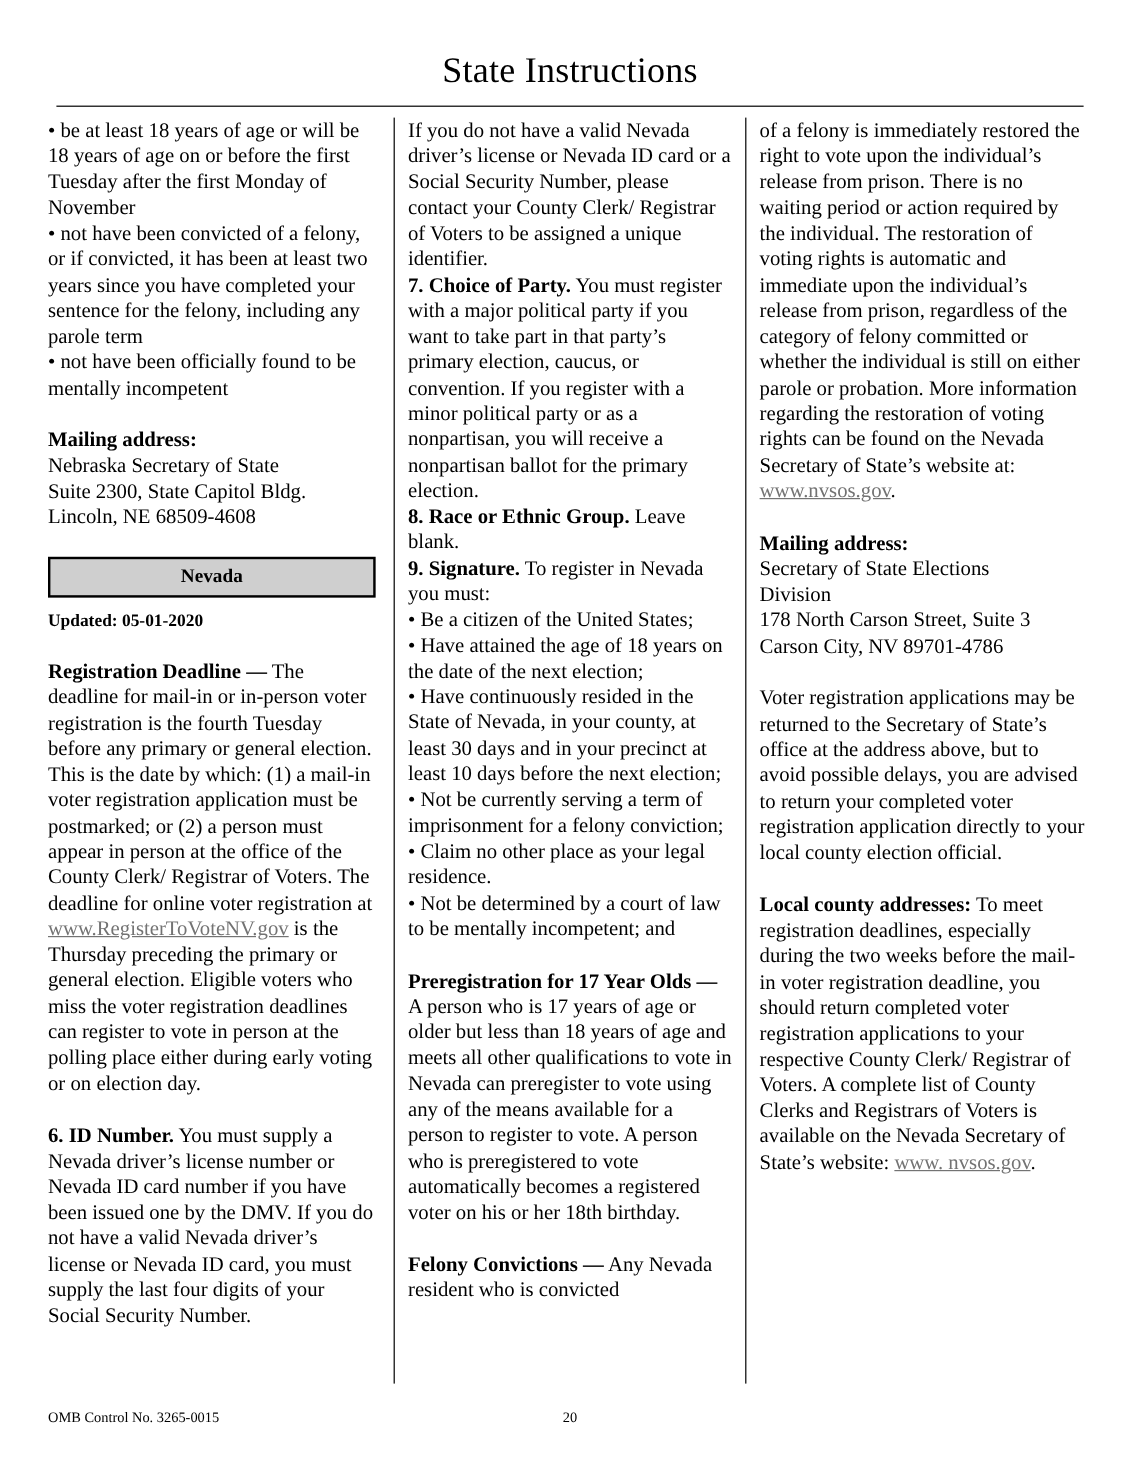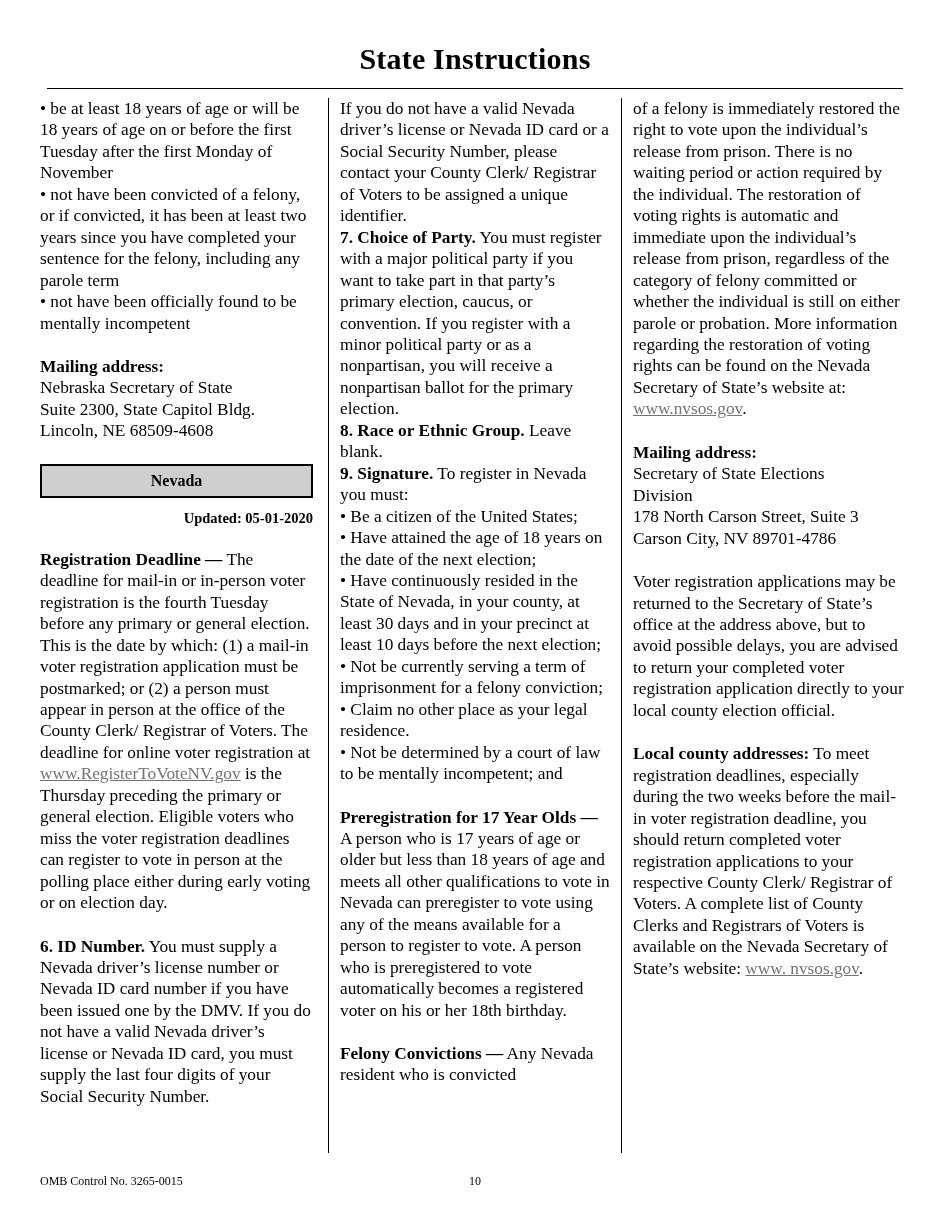--- a/index.html
+++ b/index.html
@@ -30,21 +30,21 @@
     width: 950px;
     height: 92px;
   }
   .page-title {
     position: absolute;
     left: 0;
     top: 44px;
     width: 950px;
     text-align: center;
     font-size: 30px;
-    font-weight: bold;
+    font-weight: normal;
     letter-spacing: 0.2px;
     line-height: 1;
   }
   .header-rule {
     position: absolute;
     left: 47px;
     top: 88px;
     width: 856px;
     height: 1px;
     background: #000000;
@@ -105,21 +105,20 @@
     border: 2px solid #000000;
     text-align: center;
     font-weight: bold;
     font-size: 16px;
     line-height: 30px;
   }
   .updated {
     font-weight: bold;
     font-size: 14.5px;
     line-height: 17px;
-    text-align: right;
   }
 
   
   .page-footer {
     position: absolute;
     left: 0;
     top: 1174px;
     width: 950px;
     height: 40px;
     font-size: 12px;
@@ -228,16 +227,16 @@
 
       <div class="spacer-md"></div>
 
       <p class="blk"><span class="bold">Local county addresses:</span><span> To meet registration deadlines, especially during the two weeks before the mail-in voter registration deadline, you should return completed voter registration applications to your respective County Clerk/ Registrar of Voters.  A complete list of County Clerks and Registrars of Voters is available on the Nevada Secretary of State’s website: </span><span class="doclink">www. nvsos.gov</span><span>.</span></p>
 
     </div>
   </div>
 
   <div class="page-footer">
     <div class="footer-omb">OMB Control No. 3265-0015</div>
-    <div class="footer-page">10</div>
+    <div class="footer-page">20</div>
   </div>
 
 </div>
 
 </body></html>

